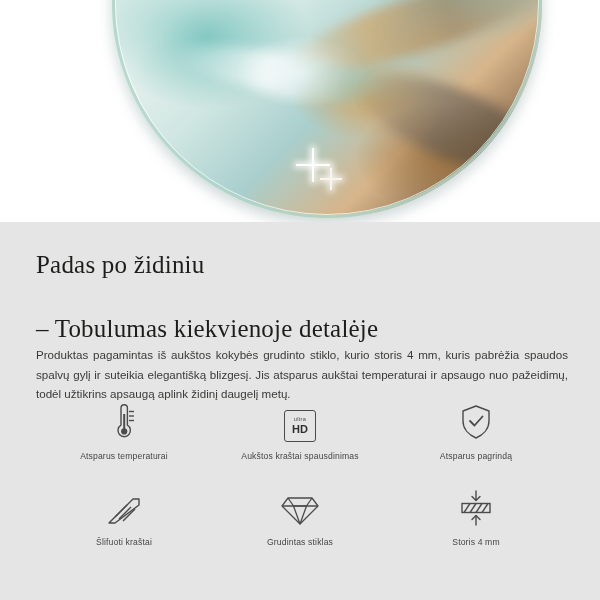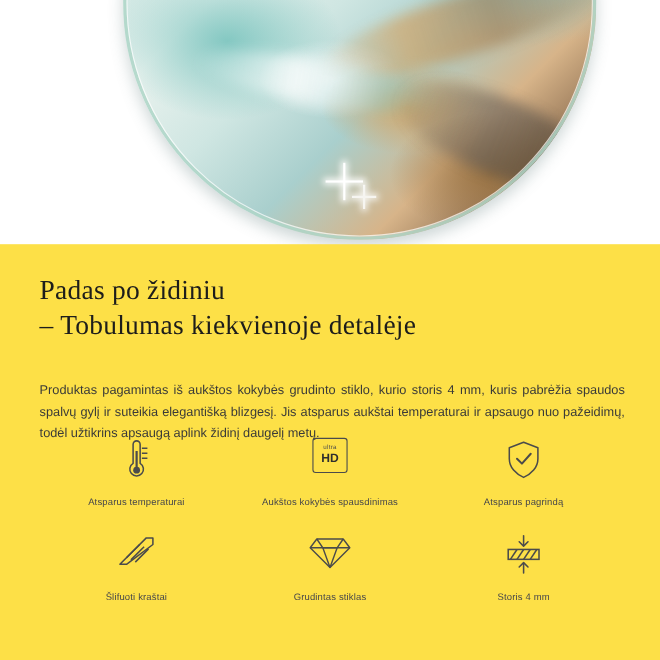--- a/index.html
+++ b/index.html
@@ -12,21 +12,21 @@
     background: #ffffff;
     font-family: "Liberation Sans", sans-serif;
     overflow: hidden;
     position: relative;
   }
 
   .page {
     position: relative;
     width: 600px;
     height: 600px;
-    background: #fde047;
+    background: #e5e5e5;
     box-sizing: border-box;
   }
 
   
   .hero {
     position: absolute;
     left: 0;
     top: 0;
     width: 600px;
     height: 222px;
@@ -131,21 +131,21 @@
     left: 36px;
     top: 232px;
     width: 540px;
     font-family: "Liberation Serif", serif;
     font-size: 25px;
     line-height: 32px;
     color: #1d1d1b;
     font-weight: 400;
     letter-spacing: 0.2px;
   }
-  .headline .line2 { display: block; }
+  .headline .line2 { display: block; margin-top: 32px; }
 
   
   .body-copy {
     position: absolute;
     left: 36px;
     top: 313px;
     width: 532px;
     font-size: 11.6px;
     line-height: 19.5px;
     color: #3a3a38;
@@ -166,21 +166,21 @@
   }
   .feature {
     display: flex;
     flex-direction: column;
     align-items: center;
     justify-content: flex-start;
   }
   .feature-icon {
     height: 44px;
     display: flex;
-    align-items: flex-start;
+    align-items: flex-end;
     justify-content: center;
   }
   .feature-label {
     margin-top: 8px;
     font-size: 8.6px;
     color: #46464a;
     text-align: left;
     letter-spacing: 0.15px;
     line-height: 12px;
   }
@@ -249,21 +249,21 @@
       <div class="feature-label">Atsparus temperaturai</div>
     </div>
 
     <div class="feature">
       <div class="feature-icon">
         <div class="ultrahd-badge">
           <span class="u1">ultra</span>
           <span class="u2">HD</span>
         </div>
       </div>
-      <div class="feature-label">Aukštos kokybės spausdinimas</div>
+      <div class="feature-label">Aukštos kraštai spausdinimas</div>
     </div>
 
     <div class="feature">
       <div class="feature-icon">
         <svg width="36" height="40" viewBox="0 0 36 40" fill="none" stroke="#4b4b4b" stroke-width="1.4">
           <path d="M18 4 L31 9 v10c0 8-6 14-13 17C11 33 5 27 5 19V9z" stroke-linejoin="round"></path>
           <polyline points="12,19 16.5,23.5 24.5,14.5" stroke-width="1.8" stroke-linecap="round" stroke-linejoin="round"></polyline>
         </svg>
       </div>
       <div class="feature-label">Atsparus pagrindą</div>

